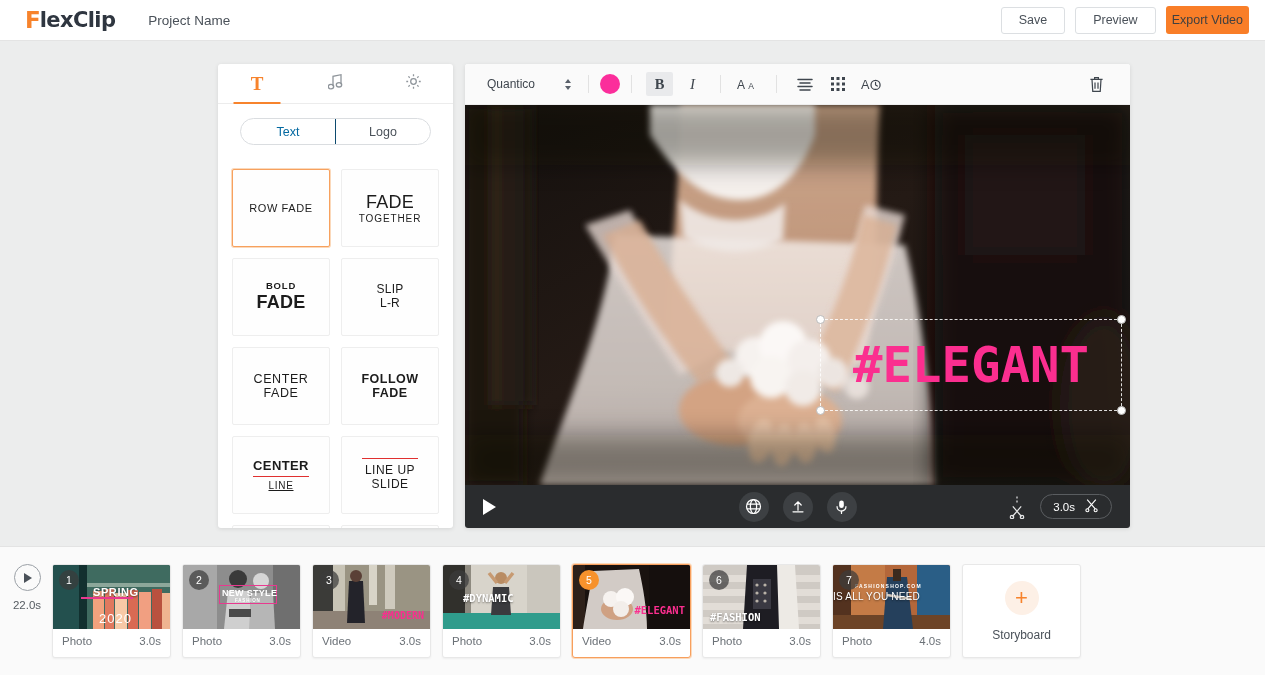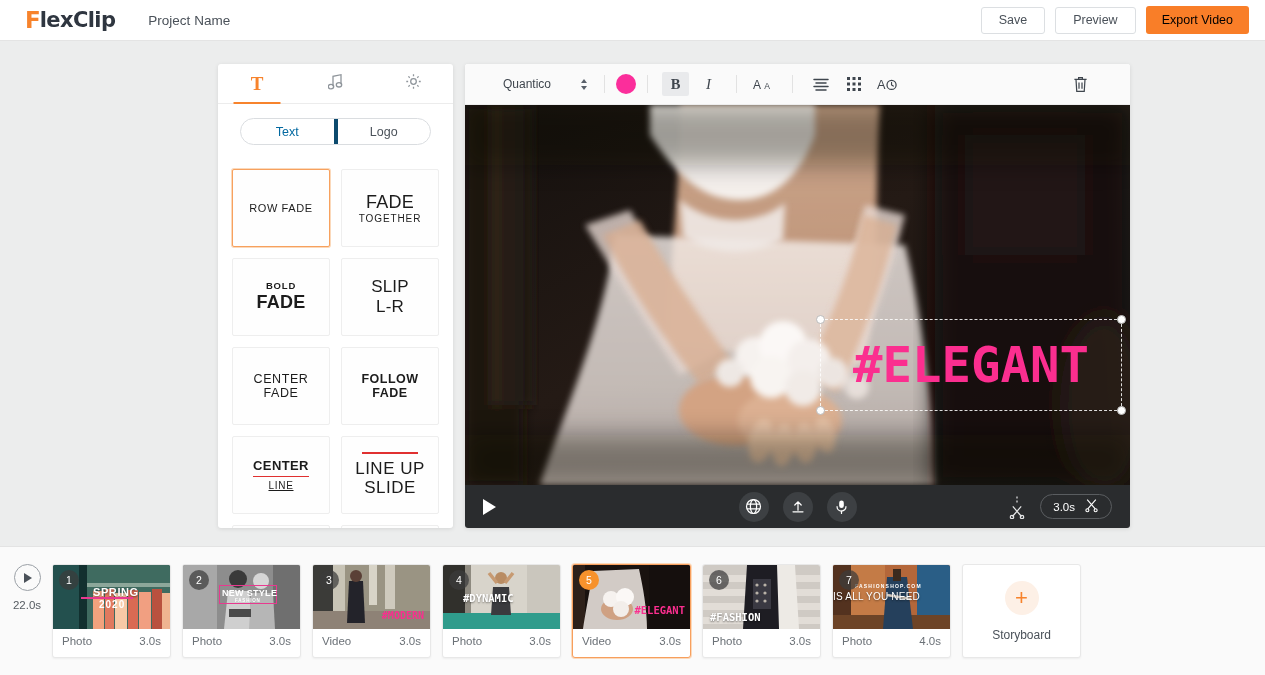--- a/index.html
+++ b/index.html
@@ -35,22 +35,22 @@
     margin-right: 16px;
   }
   .btn-plain {
     height: 27px; padding: 0 17px; border: 1px solid #dcdfe2;
     border-radius: 3px; background: #fff; color: #4a5159;
     font-size: 12.5px; font-family: "Liberation Sans", sans-serif;
     display: flex; align-items: center; justify-content: center;
     cursor: pointer;
   }
   .btn-export {
-    height: 28px; padding: 0 16px; border: none; border-radius: 3px;
-    background: #f97e28; color: #000000; font-size: 12.5px;
+    height: 28px; padding: 0 6px; border: none; border-radius: 3px;
+    background: #f97e28; color: #404040; font-size: 12.5px;
     font-family: "Liberation Sans", sans-serif;
     display: flex; align-items: center; justify-content: center;
     cursor: pointer;
   }
 
   
   .workspace { position: absolute; left: 0; top: 41px; width: 1265px; height: 505px; }
 
   
   .left-panel {
@@ -80,21 +80,21 @@
   .seg-wrap { padding: 14px 22px 0 22px; }
   .segmented {
     height: 27px; border: 1px solid #dadde0; border-radius: 14px;
     display: flex; overflow: hidden; background: #fff;
   }
   .seg {
     flex: 1; display: flex; align-items: center; justify-content: center;
     font-size: 12.5px; color: #4a5159; cursor: pointer;
   }
   .seg.active { color: #0369a1; }
-  .seg + .seg { border-left: 4px solid #0c4a6e; }
+  .seg + .seg { border-left: 1px solid #0c4a6e; }
 
   .preset-scroll {
     position: absolute; top: 95px; left: 0; right: 0; bottom: 0;
     overflow: hidden; padding: 0 14px;
   }
   .preset-grid {
     display: grid; grid-template-columns: 1fr 1fr; gap: 11px;
     padding-top: 10px;
   }
   .preset {
@@ -103,43 +103,43 @@
     align-items: center; justify-content: center; cursor: pointer;
     text-align: center; line-height: 1.15;
   }
   .preset.selected { border: 1px solid #f7a15e; box-shadow: 0 0 0 1px #fbd9bb; }
   .p-l1, .p-l2 { display: block; color: #1c1c1c; }
   .s-rowfade { font-size: 11px; letter-spacing: 0.6px; }
   .s-fade1 { font-size: 18px; letter-spacing: 0.3px; }
   .s-fade2 { font-size: 10px; letter-spacing: 0.9px; }
   .s-bold1 { font-size: 9.5px; font-weight: bold; letter-spacing: 0.8px; }
   .s-bold2 { font-size: 18px; font-weight: bold; letter-spacing: 0.2px; }
-  .s-slip { font-size: 17px; letter-spacing: 0.2px; }
+  .s-slip { font-size: 12px; letter-spacing: 0.2px; }
   .s-center { font-size: 12.5px; letter-spacing: 0.6px; }
   .s-follow { font-size: 12.5px; font-weight: bold; letter-spacing: 0.5px; }
   .s-cline1 {
     font-size: 13px; font-weight: bold; letter-spacing: 0.4px;
     border-bottom: 1.5px solid #e03030; padding-bottom: 2px;
   }
   .s-cline2 { font-size: 10px; letter-spacing: 0.7px; margin-top: 3px; text-decoration: underline; }
   .redline-top {
     width: 56px; height: 1.5px; background: #e03030; margin-bottom: 5px;
   }
-  .s-lineup { font-size: 17px; letter-spacing: 0.5px; }
+  .s-lineup { font-size: 12px; letter-spacing: 0.5px; }
 
   
   .editor {
     position: absolute; left: 465px; top: 23px; width: 665px; height: 464px;
     border-radius: 3px; overflow: hidden;
     box-shadow: 0 1px 4px rgba(0,0,0,0.10);
     background: #fff;
   }
   .text-toolbar {
     height: 41px; background: #fafafa; border-bottom: 1px solid #ededed;
-    display: flex; align-items: center; padding: 0 28px;
+    display: flex; align-items: center; padding: 0 12px;
   }
   .font-name {
     font-size: 12px; color: #3f464e; margin-left: 10px; width: 78px;
   }
   .spin {
     display: flex; flex-direction: column; align-items: center;
     gap: 3px; cursor: pointer; margin-right: 6px;
   }
   .spin i {
     display: block; width: 0; height: 0;
@@ -265,21 +265,21 @@
   }
   .tl-add-label { font-size: 12px; color: #4a5159; }
 
   
   .ov { position: absolute; z-index: 2; white-space: nowrap; }
   .ov-spring {
     left: 40px; top: 21px; color: #fff; font-size: 11px; font-weight: bold;
     letter-spacing: 0.6px; text-shadow: 0 1px 2px rgba(0,0,0,.5);
   }
   .ov-spring-year {
-    left: 46px; top: 34px; color: #fff; font-size: 10px; font-weight: bold;
+    left: 46px; top: 46px; color: #fff; font-size: 13px; font-weight: normal;
     letter-spacing: 1px;
   }
   .ov-springline {
     left: 28px; top: 32px; width: 52px; height: 1.5px; background: #e8398f; z-index: 3;
   }
   .ov-newstyle-box {
     left: 36px; top: 20px; width: 58px; height: 19px;
     border: 1.5px solid #e8398f;
   }
   .ov-newstyle {

